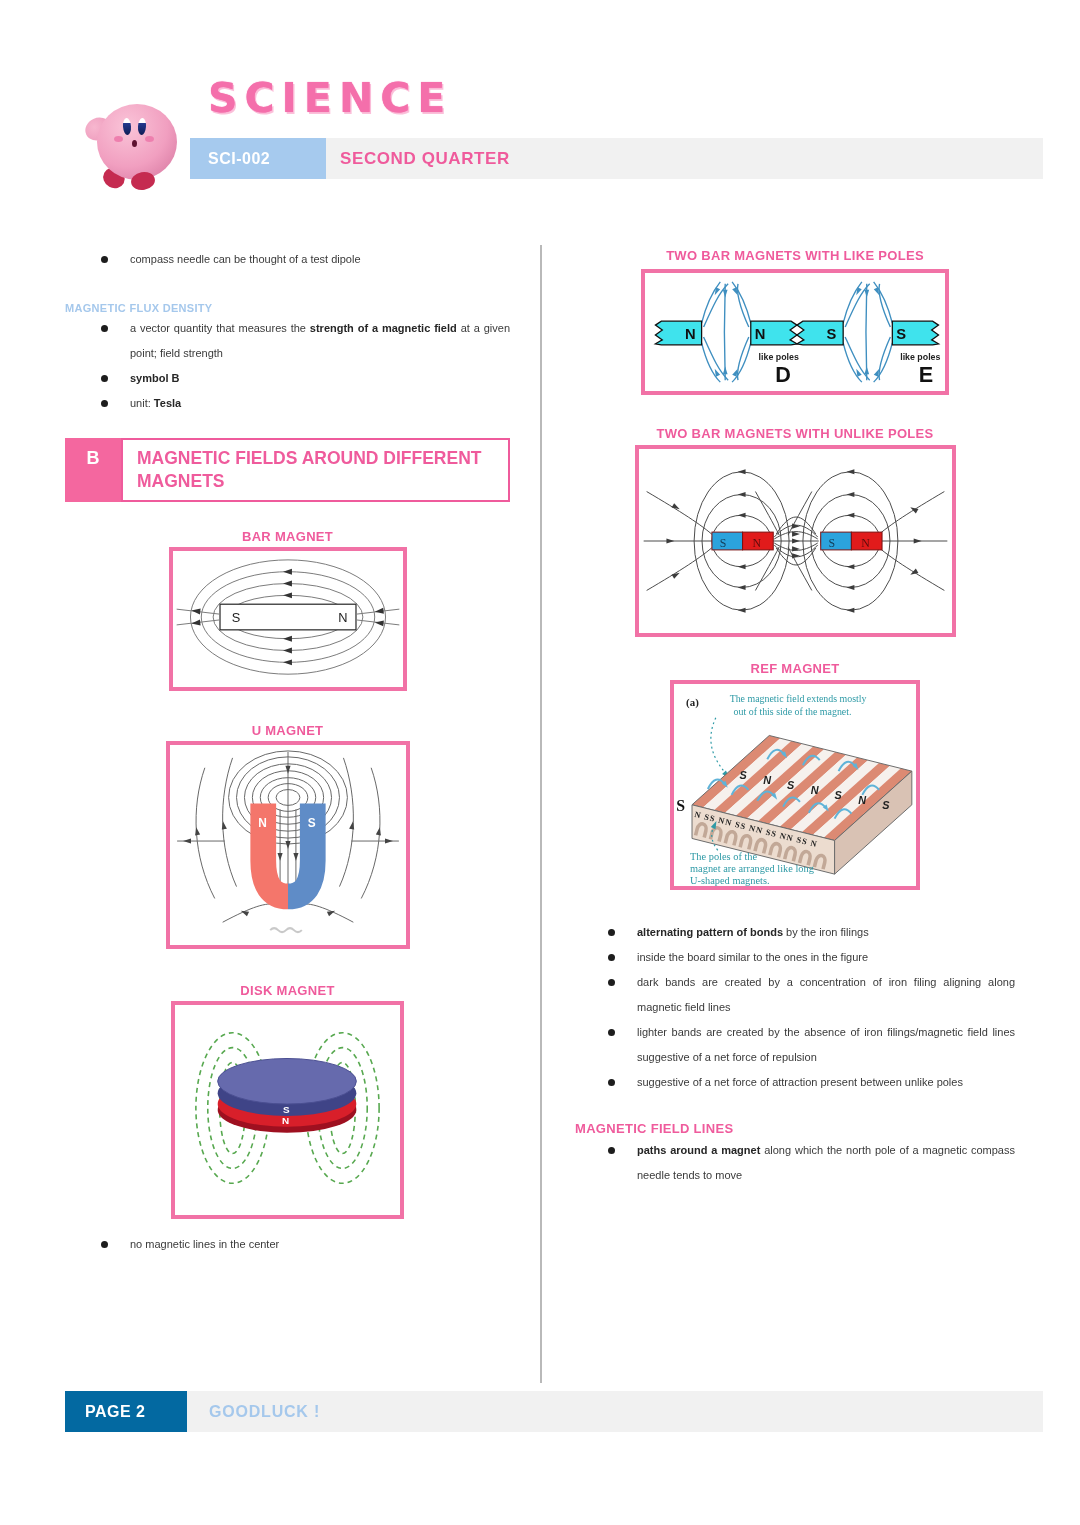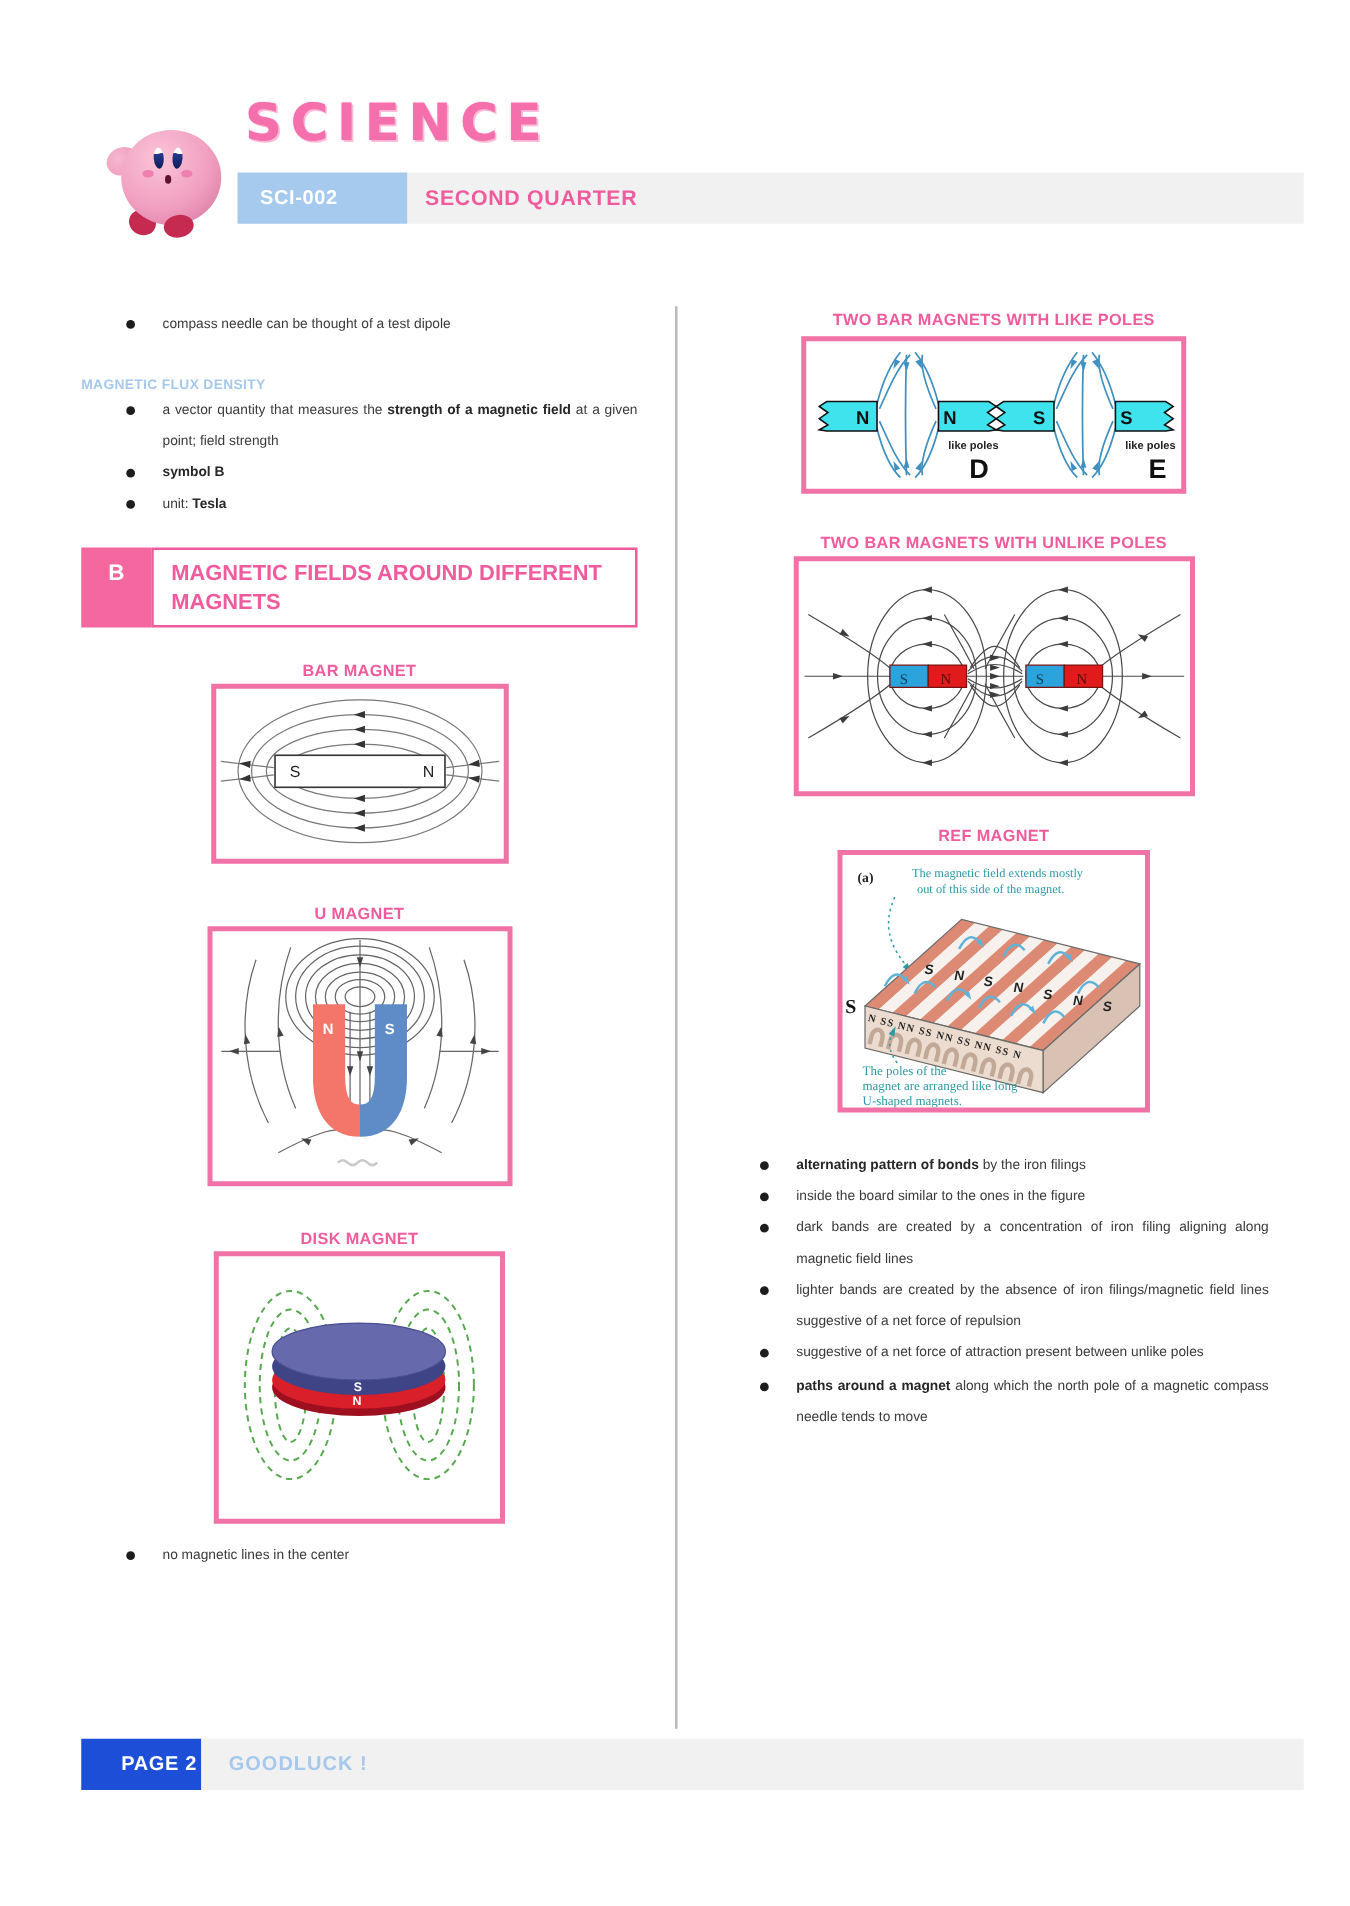--- a/index.html
+++ b/index.html
@@ -20,21 +20,21 @@
   .kirby .foot.f1{left:20px;top:76px;width:22px;height:20px;transform:rotate(28deg);}
   .kirby .foot.f2{left:48px;top:80px;width:24px;height:18px;transform:rotate(-10deg);}
   .kirby .eye{position:absolute;top:26px;width:8px;height:17px;border-radius:50%;
     background:linear-gradient(#fff 28%,#243a8f 29%,#101c55 100%);}
   .kirby .eye.e1{left:40px;transform:rotate(-4deg);}
   .kirby .eye.e2{left:55px;transform:rotate(4deg);}
   .kirby .blush{position:absolute;top:44px;width:9px;height:6px;border-radius:50%;background:#ee7fae;}
   .kirby .blush.b1{left:31px;} .kirby .blush.b2{left:62px;}
   .kirby .mouth{position:absolute;left:49px;top:48px;width:5px;height:7px;border-radius:50%;background:#5e1230;}
 
-  .title{position:absolute;left:196px;top:74px;font-size:41px;font-weight:800;letter-spacing:7px;
+  .title{position:absolute;left:208px;top:74px;font-size:41px;font-weight:800;letter-spacing:7px;
     color:#f46fab;font-family:"DejaVu Sans",sans-serif;
     text-shadow:0 0 1px #f46fab,1.5px 1.5px 0 #fbc0da;}
   .header-bars{position:absolute;left:190px;top:138px;width:853px;height:41px;display:flex;}
   .code-box{width:136px;background:#a6caee;color:#fff;font-weight:700;font-size:16px;
     display:flex;align-items:center;padding-left:18px;letter-spacing:.5px;}
   .quarter-bar{flex:1;background:var(--bar-gray);color:var(--accent-pink);font-weight:700;
     font-size:17px;display:flex;align-items:center;padding-left:14px;letter-spacing:.6px;}
 
   
   .divider{position:absolute;left:540px;top:245px;width:1.5px;height:1138px;background:#b9b9b9;}
@@ -61,22 +61,22 @@
     display:flex;align-items:flex-start;justify-content:center;padding-top:10px;}
   .secbox .ttl{flex:1;border:2.5px solid var(--accent-pink);display:flex;align-items:center;
     padding-left:14px;color:var(--accent-pink);font-weight:700;font-size:17.5px;line-height:23px;}
 
   .fig{border:4px solid var(--border-pink);background:#fff;margin:0 auto;
     display:flex;align-items:center;justify-content:center;}
   .fig svg{display:block;}
 
   
   .footer{position:absolute;left:65px;top:1391px;width:978px;height:41px;display:flex;}
-  .page-box{width:96px;background:#1d4ed8;color:#fff;font-weight:700;font-size:16px;
-    display:flex;align-items:center;padding-left:32px;letter-spacing:.5px;}
+  .page-box{width:122px;background:#0369a1;color:#fff;font-weight:700;font-size:16px;
+    display:flex;align-items:center;padding-left:20px;letter-spacing:.5px;}
   .msg-bar{flex:1;background:var(--bar-gray);color:var(--accent-light-blue);font-weight:700;
     font-size:16px;display:flex;align-items:center;padding-left:22px;letter-spacing:.8px;}
 
   text{font-family:"Liberation Sans",sans-serif;}
   .serif{font-family:"Liberation Serif",serif;}
 </style>
 </head>
 <body>
 
 <div class="page">
@@ -424,20 +424,21 @@
     </div>
 
     <ul class="nb" style="margin-top:30px;">
       <li><span></span><span class="b">alternating pattern of bonds</span><span> by the iron filings</span></li>
       <li><span>inside the board similar to the ones in the figure</span><span class="b"></span><span></span></li>
       <li><span>dark bands are created by a concentration of iron filing aligning along magnetic field lines</span><span class="b"></span><span></span></li>
       <li><span>lighter bands are created by the absence of iron filings/magnetic field lines suggestive of a net force of repulsion</span><span class="b"></span><span></span></li>
       <li><span>suggestive of a net force of attraction present between unlike poles</span><span class="b"></span><span></span></li>
     </ul>
 
+    <div class="h-pink" style="margin-top:26px;">MAGNETIC FIELD LINES</div>
     <ul class="nb" style="margin-top:2px;">
       <li><span></span><span class="b">paths around a magnet</span><span> along which the north pole of a magnetic compass needle tends to move</span></li>
     </ul>
   </div>
 
   <div class="footer">
     <div class="page-box">PAGE 2</div>
     <div class="msg-bar">GOODLUCK !</div>
   </div>
 

